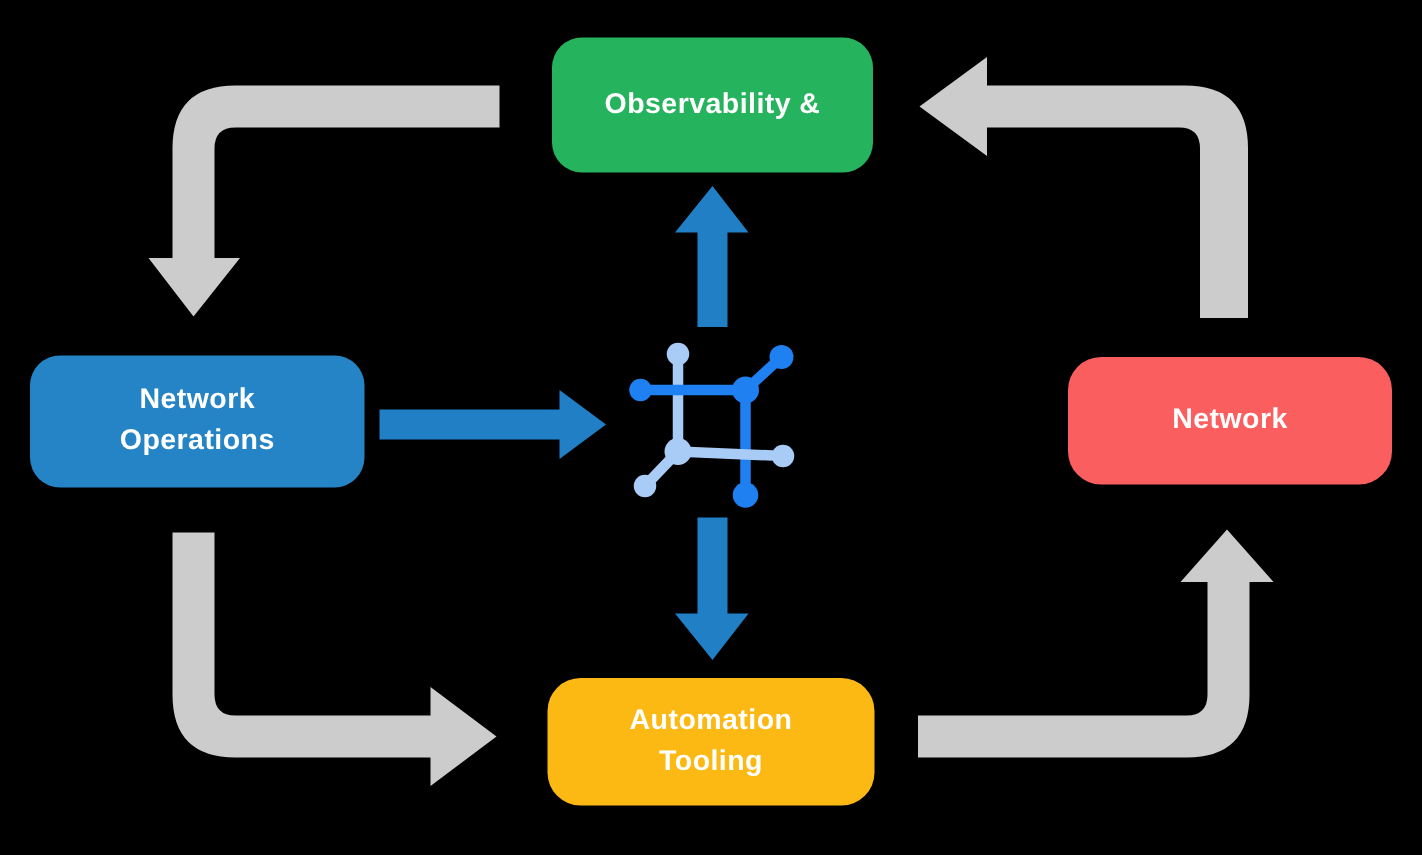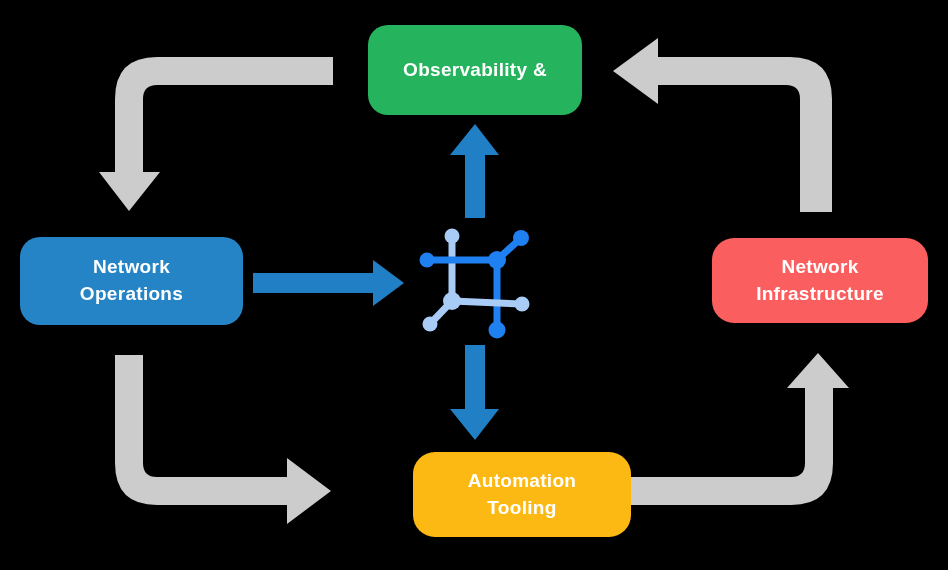--- a/index.html
+++ b/index.html
@@ -40,21 +40,21 @@
   #node-operations {
     left: 20px; top: 237px; width: 223px; height: 88px;
     background: #2584C6; border-radius: 20px;
   }
   #node-infrastructure {
     left: 712px; top: 238px; width: 216px; height: 85px;
     background: #FB5E5F; border-radius: 22px;
   }
   #node-automation {
     left: 365px; top: 452px; width: 218px; height: 85px;
-    background: #FDB913; border-radius: 22px; margin-left: 48px;
+    background: #FDB913; border-radius: 22px;
   }
 </style>
 </head>
 <body>
 
 <div id="stage">
 
   <svg id="arrow-layer" width="948" height="570" viewBox="0 0 948 570">
 
     <path d="M 333 57 L 157 57 Q 115 57 115 99 L 115 172 L 99 172 L 129 211 L 160 172 L 143 172 L 143 99 Q 143 85 157 85 L 333 85 Z" fill="#CCCCCC"></path>
@@ -99,21 +99,20 @@
     <span class="node-line">Observability &amp;</span>
   </div>
 
   <div id="node-operations" class="node-box">
     <span class="node-line">Network</span>
     <span class="node-line">Operations</span>
   </div>
 
   <div id="node-infrastructure" class="node-box">
     <span class="node-line">Network</span>
-    <span class="node-line">Infrastructure</span>
   </div>
 
   <div id="node-automation" class="node-box">
     <span class="node-line">Automation</span>
     <span class="node-line">Tooling</span>
   </div>
 
 </div>
 
 </body></html>

